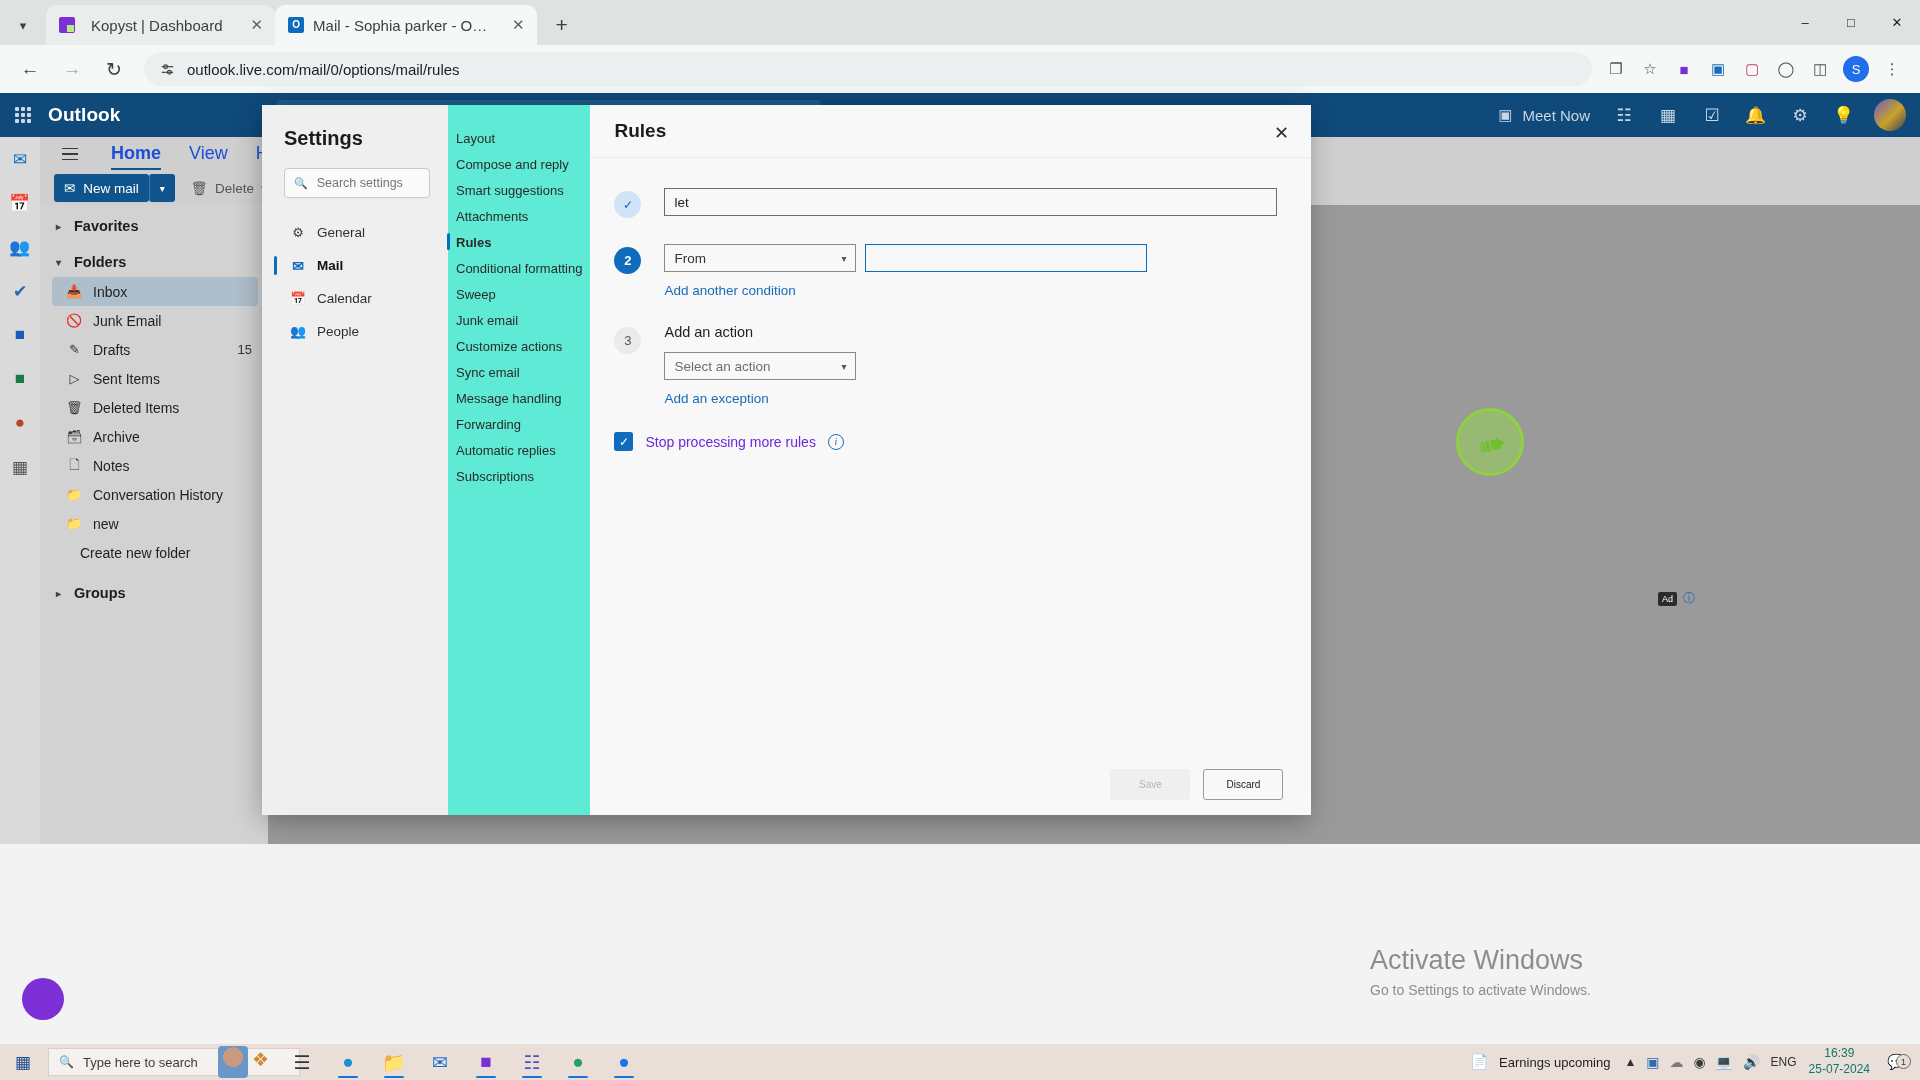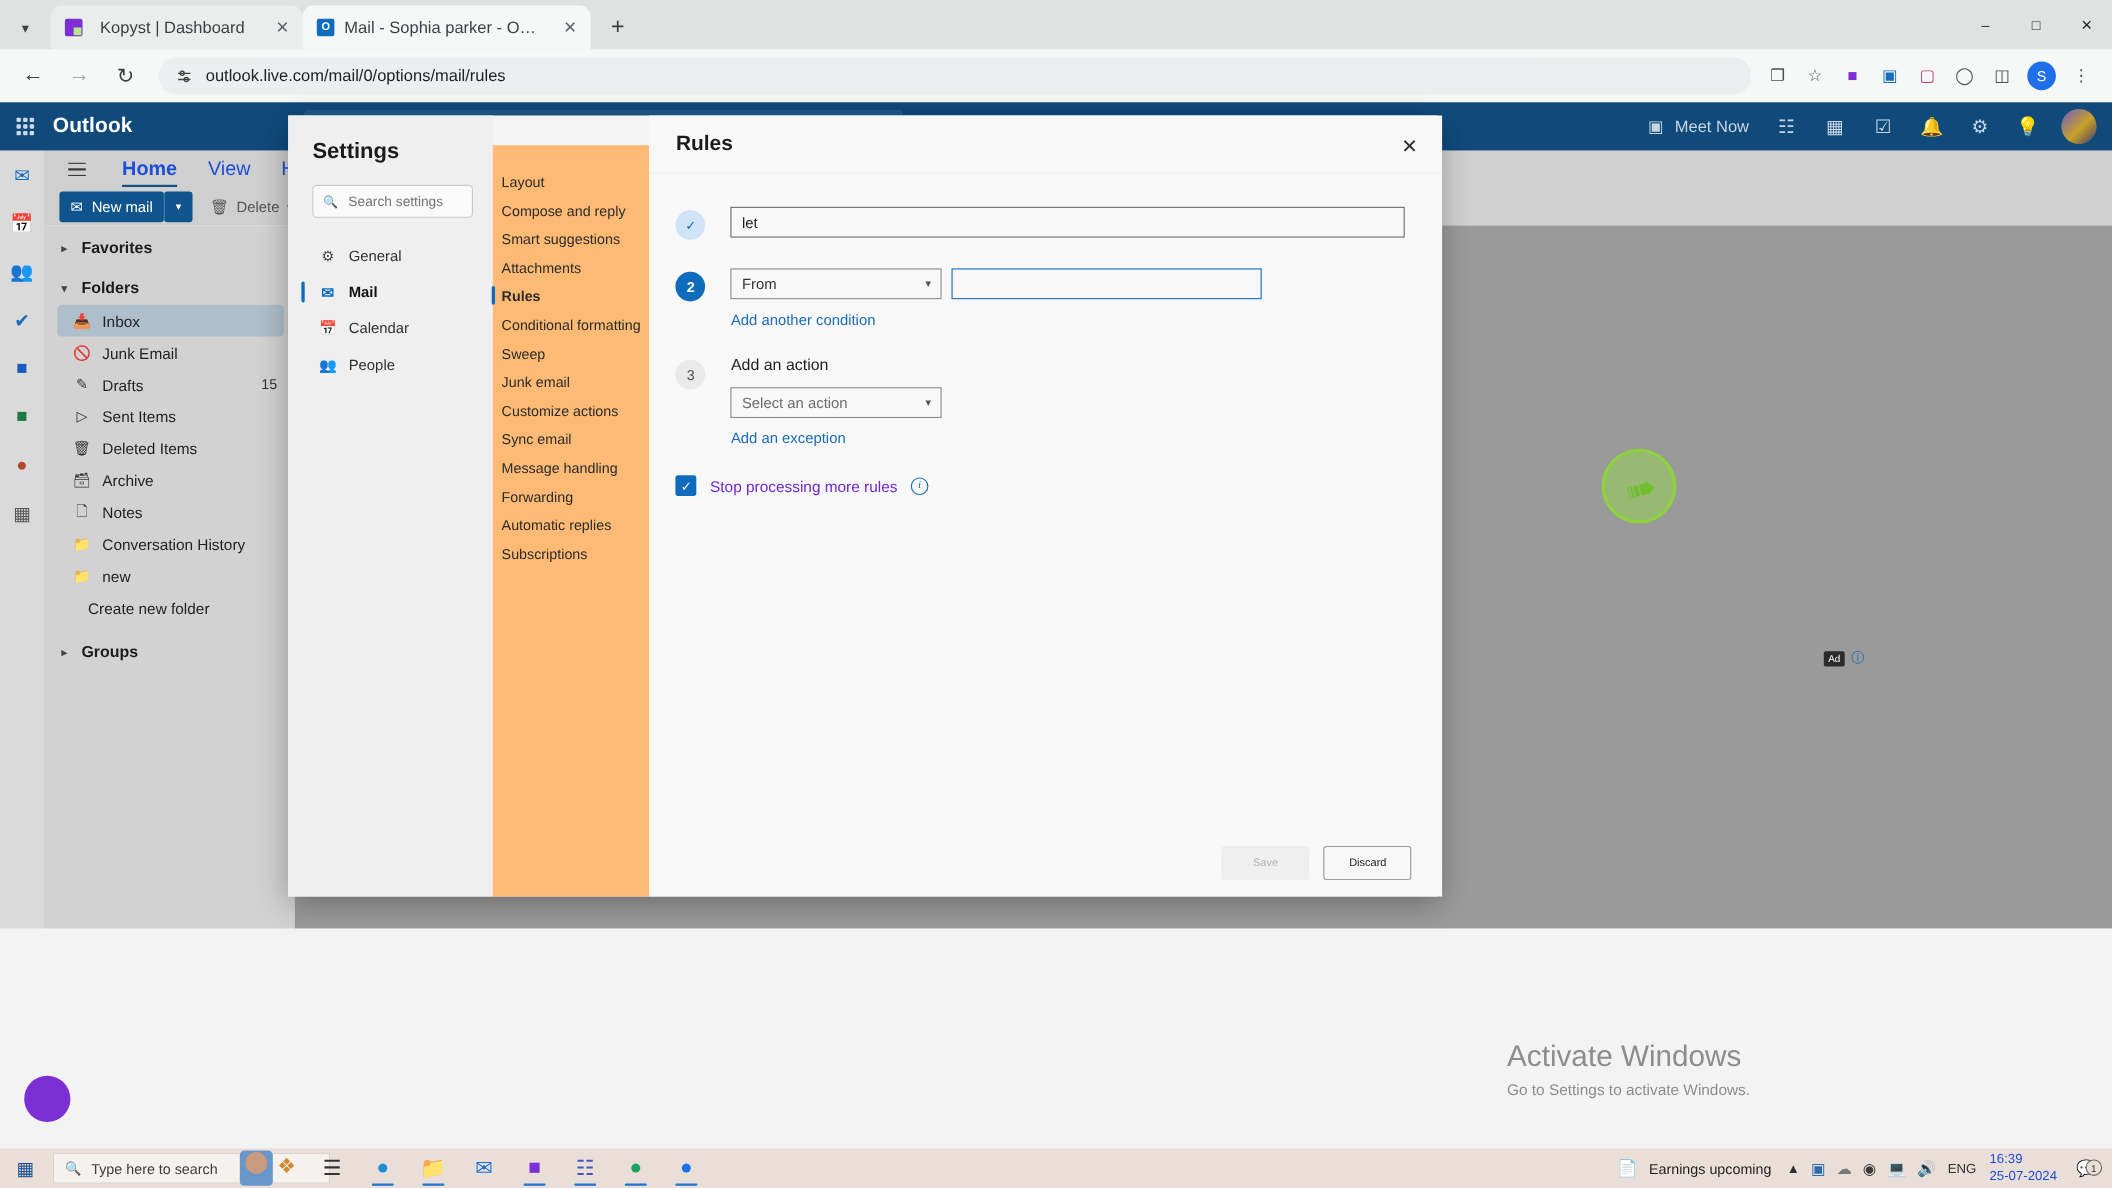--- a/index.html
+++ b/index.html
@@ -138,21 +138,21 @@
     color: #444; font-family: inherit; width: 110px; }
   .stg-nav { margin-top: 18px; }
   .stg-nav-item { display: flex; align-items: center; gap: 11px; height: 33px; font-size: 13.5px;
     color: #303030; position: relative; padding-left: 6px; }
   .stg-nav-item.active { font-weight: 700; color: #111; }
   .stg-nav-item.active::before { content:''; position: absolute; left: -10px; top: 7px; width: 3px; height: 19px;
     background: #0f6cbd; border-radius: 2px; }
   .stg-nav-ico { width: 16px; display: flex; align-items: center; justify-content: center; font-size: 13px; color: #444; }
   .stg-nav-ico.mailblue { color: #0f6cbd; font-size: 14px; }
 
-  .dlg-mid { width: 157px; background: #fdba74; padding: 20px 8px 0 0; margin-top: 27px; }
+  .dlg-mid { width: 157px; background: #5eead4; padding: 20px 8px 0 0; }
   .sub-item { font-size: 13px; color: #2b2b2b; height: 26px; display: flex; align-items: center;
     padding-left: 8px; position: relative; white-space: nowrap; }
   .sub-item.active { font-weight: 700; }
   .sub-item.active::before { content:''; position: absolute; left: -1px; top: 4px; width: 3px; height: 17px;
     background: #0f6cbd; border-radius: 2px; }
 
   .dlg-main { flex: 1; background: #f8f8f8; position: relative; display: flex; flex-direction: column; }
   .dlg-main-head { height: 53px; display: flex; align-items: center; padding: 0 24px;
     border-bottom: 1px solid #ececec; }
   .dlg-main-title { font-size: 19px; font-weight: 600; color: #1b1b1b; }
@@ -212,21 +212,21 @@
     background: radial-gradient(circle at 50% 35%, #c99a7e 0 38%, #6a97c9 39% 100%); border-radius: 4px; }
   .tb-dna { position: absolute; left: 252px; top: 4px; font-size: 19px; color: #d08b32; }
   .tb-apps { position: absolute; left: 282px; top: 0; height: 36px; display: flex; align-items: center; gap: 6px; }
   .tb-app { width: 40px; height: 36px; display: flex; align-items: center; justify-content: center;
     position: relative; font-size: 19px; }
   .tb-app.open::after { content:''; position: absolute; bottom: 2px; left: 10px; width: 20px; height: 2.5px;
     background: #1976d2; border-radius: 2px; }
   .tb-right { position: absolute; right: 0; top: 0; height: 36px; display: flex; align-items: center; gap: 4px; padding-right: 8px; }
   .tb-news { display: flex; align-items: center; gap: 10px; font-size: 13px; color: #1f1f1f; padding-right: 10px; }
   .tb-tray { display: flex; align-items: center; gap: 10px; font-size: 14px; color: #303030; }
-  .tb-clock { font-size: 12px; color: #1d4ed8; text-align: left; line-height: 1.32; padding: 0 8px; }
+  .tb-clock { font-size: 12px; color: #0f766e; text-align: center; line-height: 1.32; padding: 0 8px; }
   .tb-notif { width: 30px; display:flex; align-items:center; justify-content:center; font-size: 15px; color: #303030; position: relative;}
   .tb-badge { position: absolute; right: 1px; bottom: 2px; width: 15px; height: 15px; border-radius: 50%;
     border: 1px solid #6a6a6a; font-size: 9px; display: flex; align-items: center; justify-content: center; color:#333; background:#e9dfd8;}
 </style>
 </head>
 <body>
 
 <div id="screen">
 
   <div class="chrome-tabstrip">

